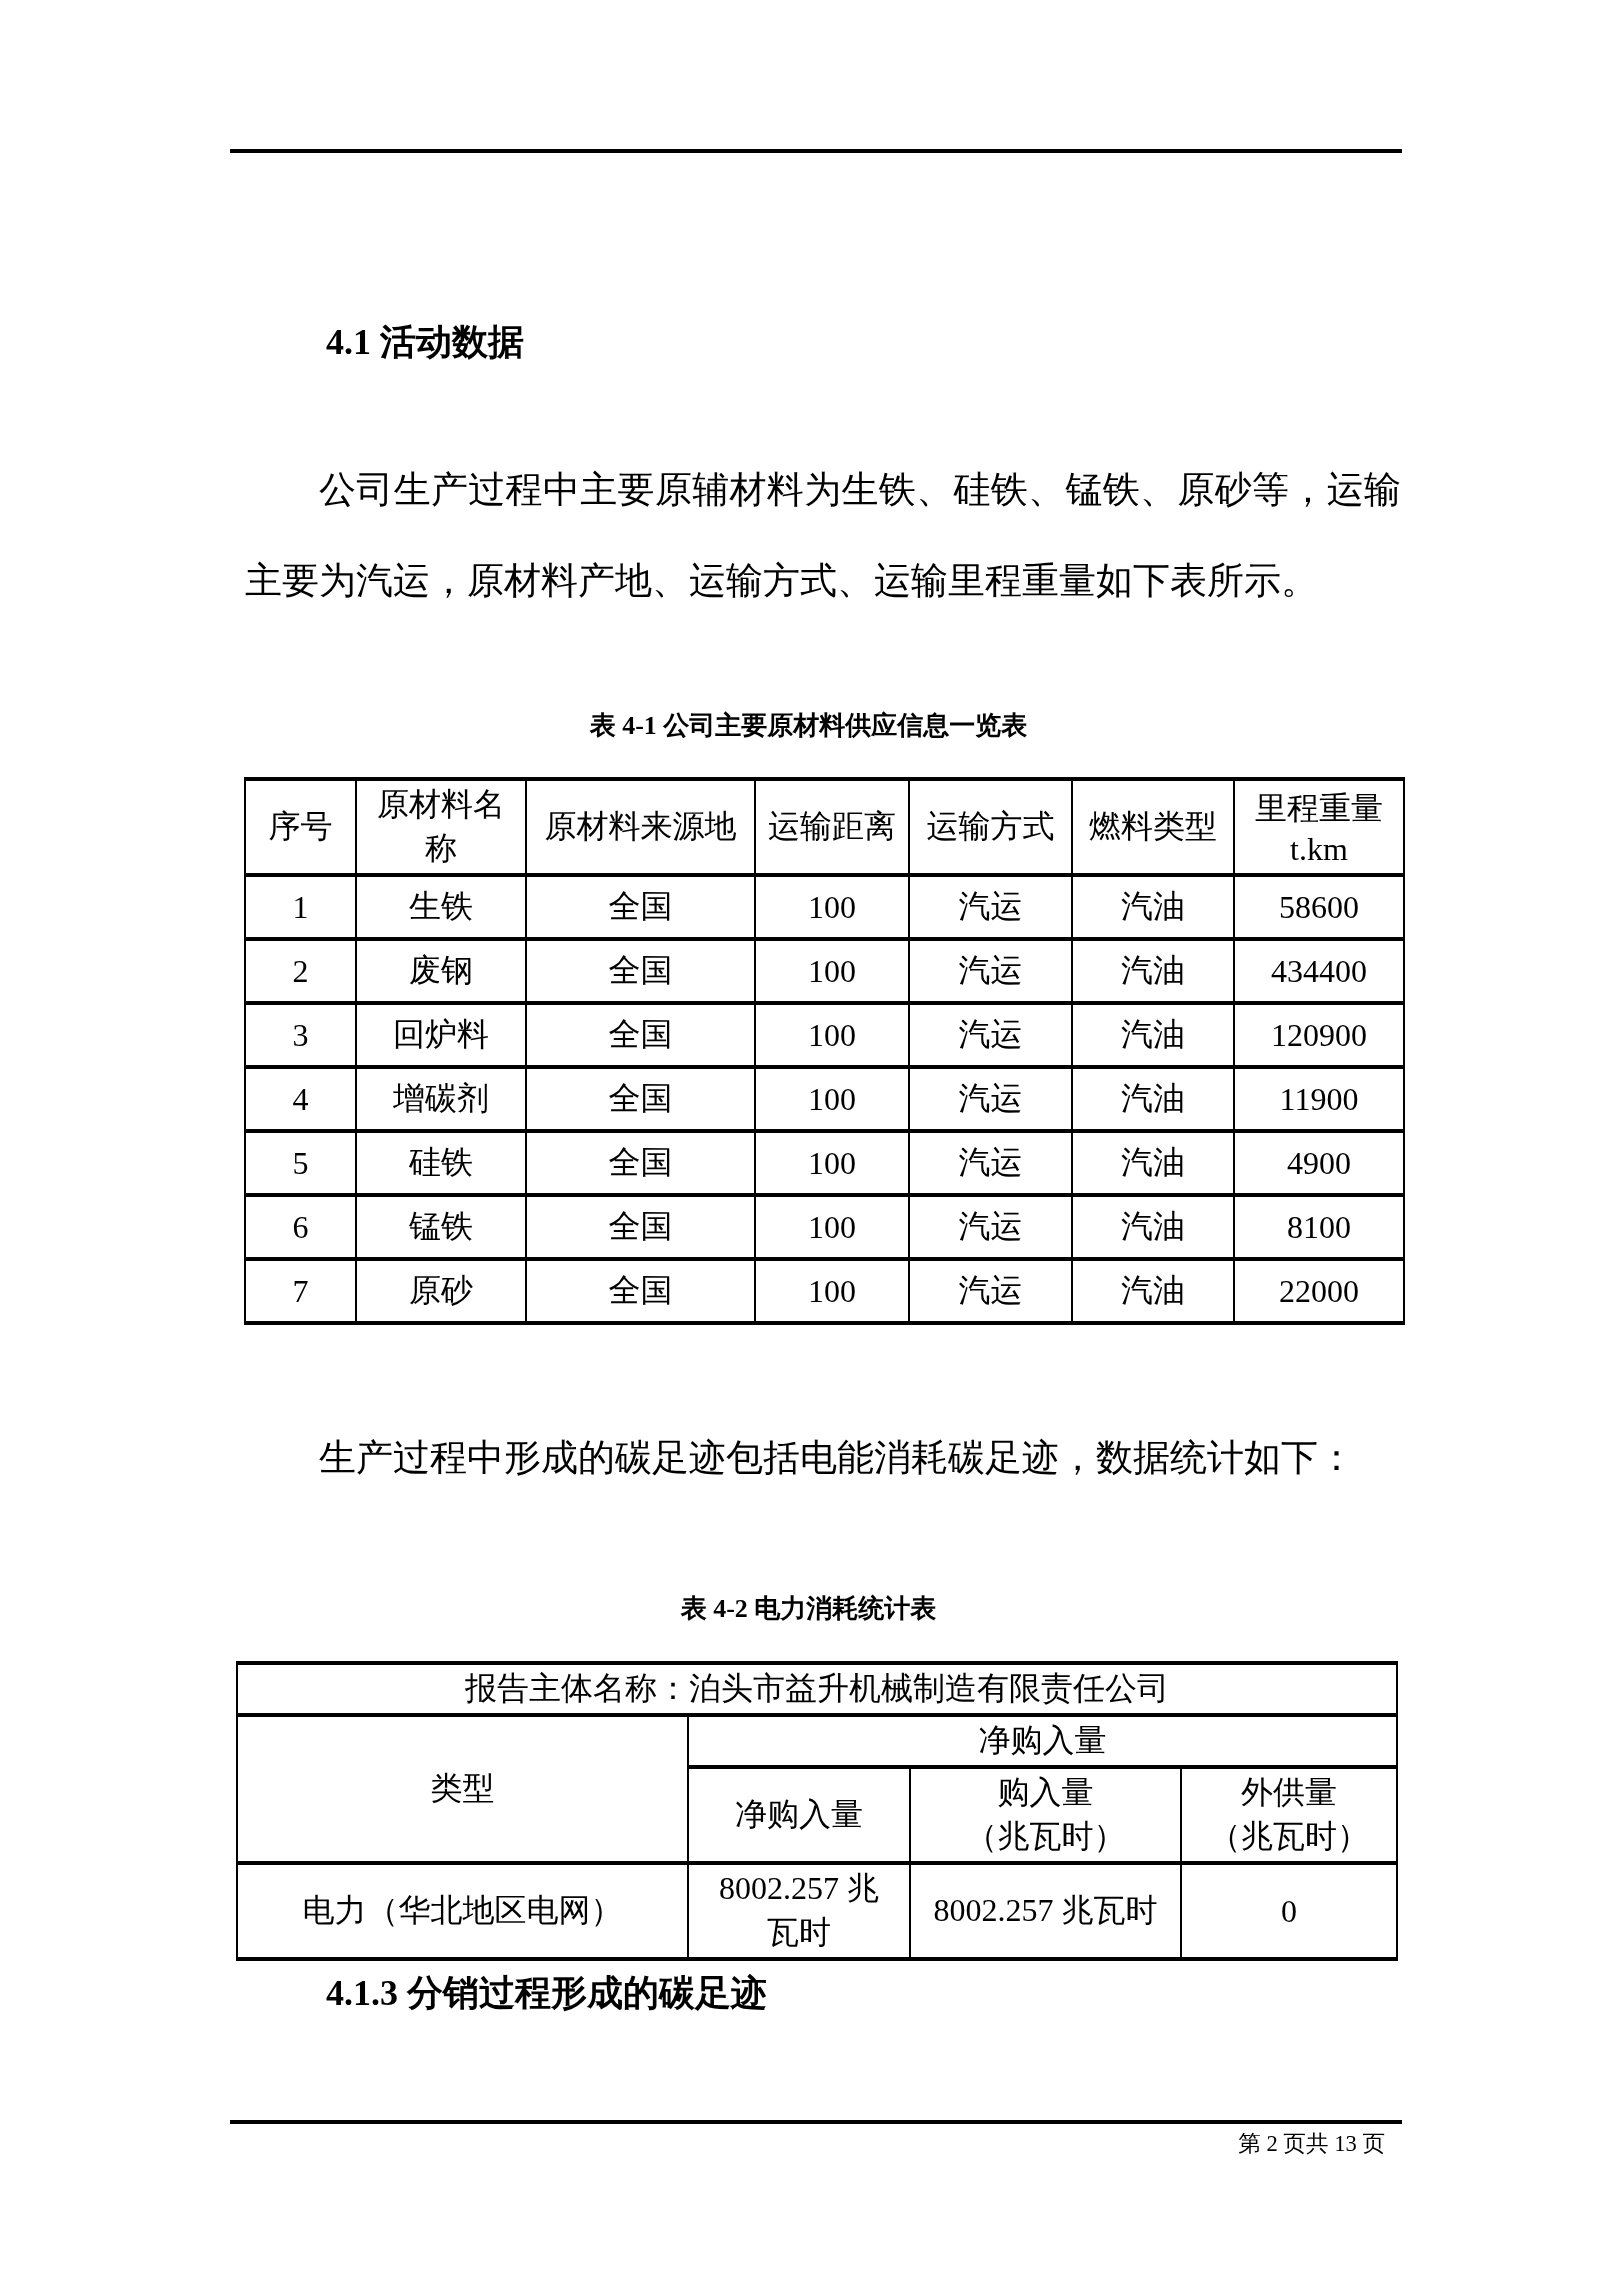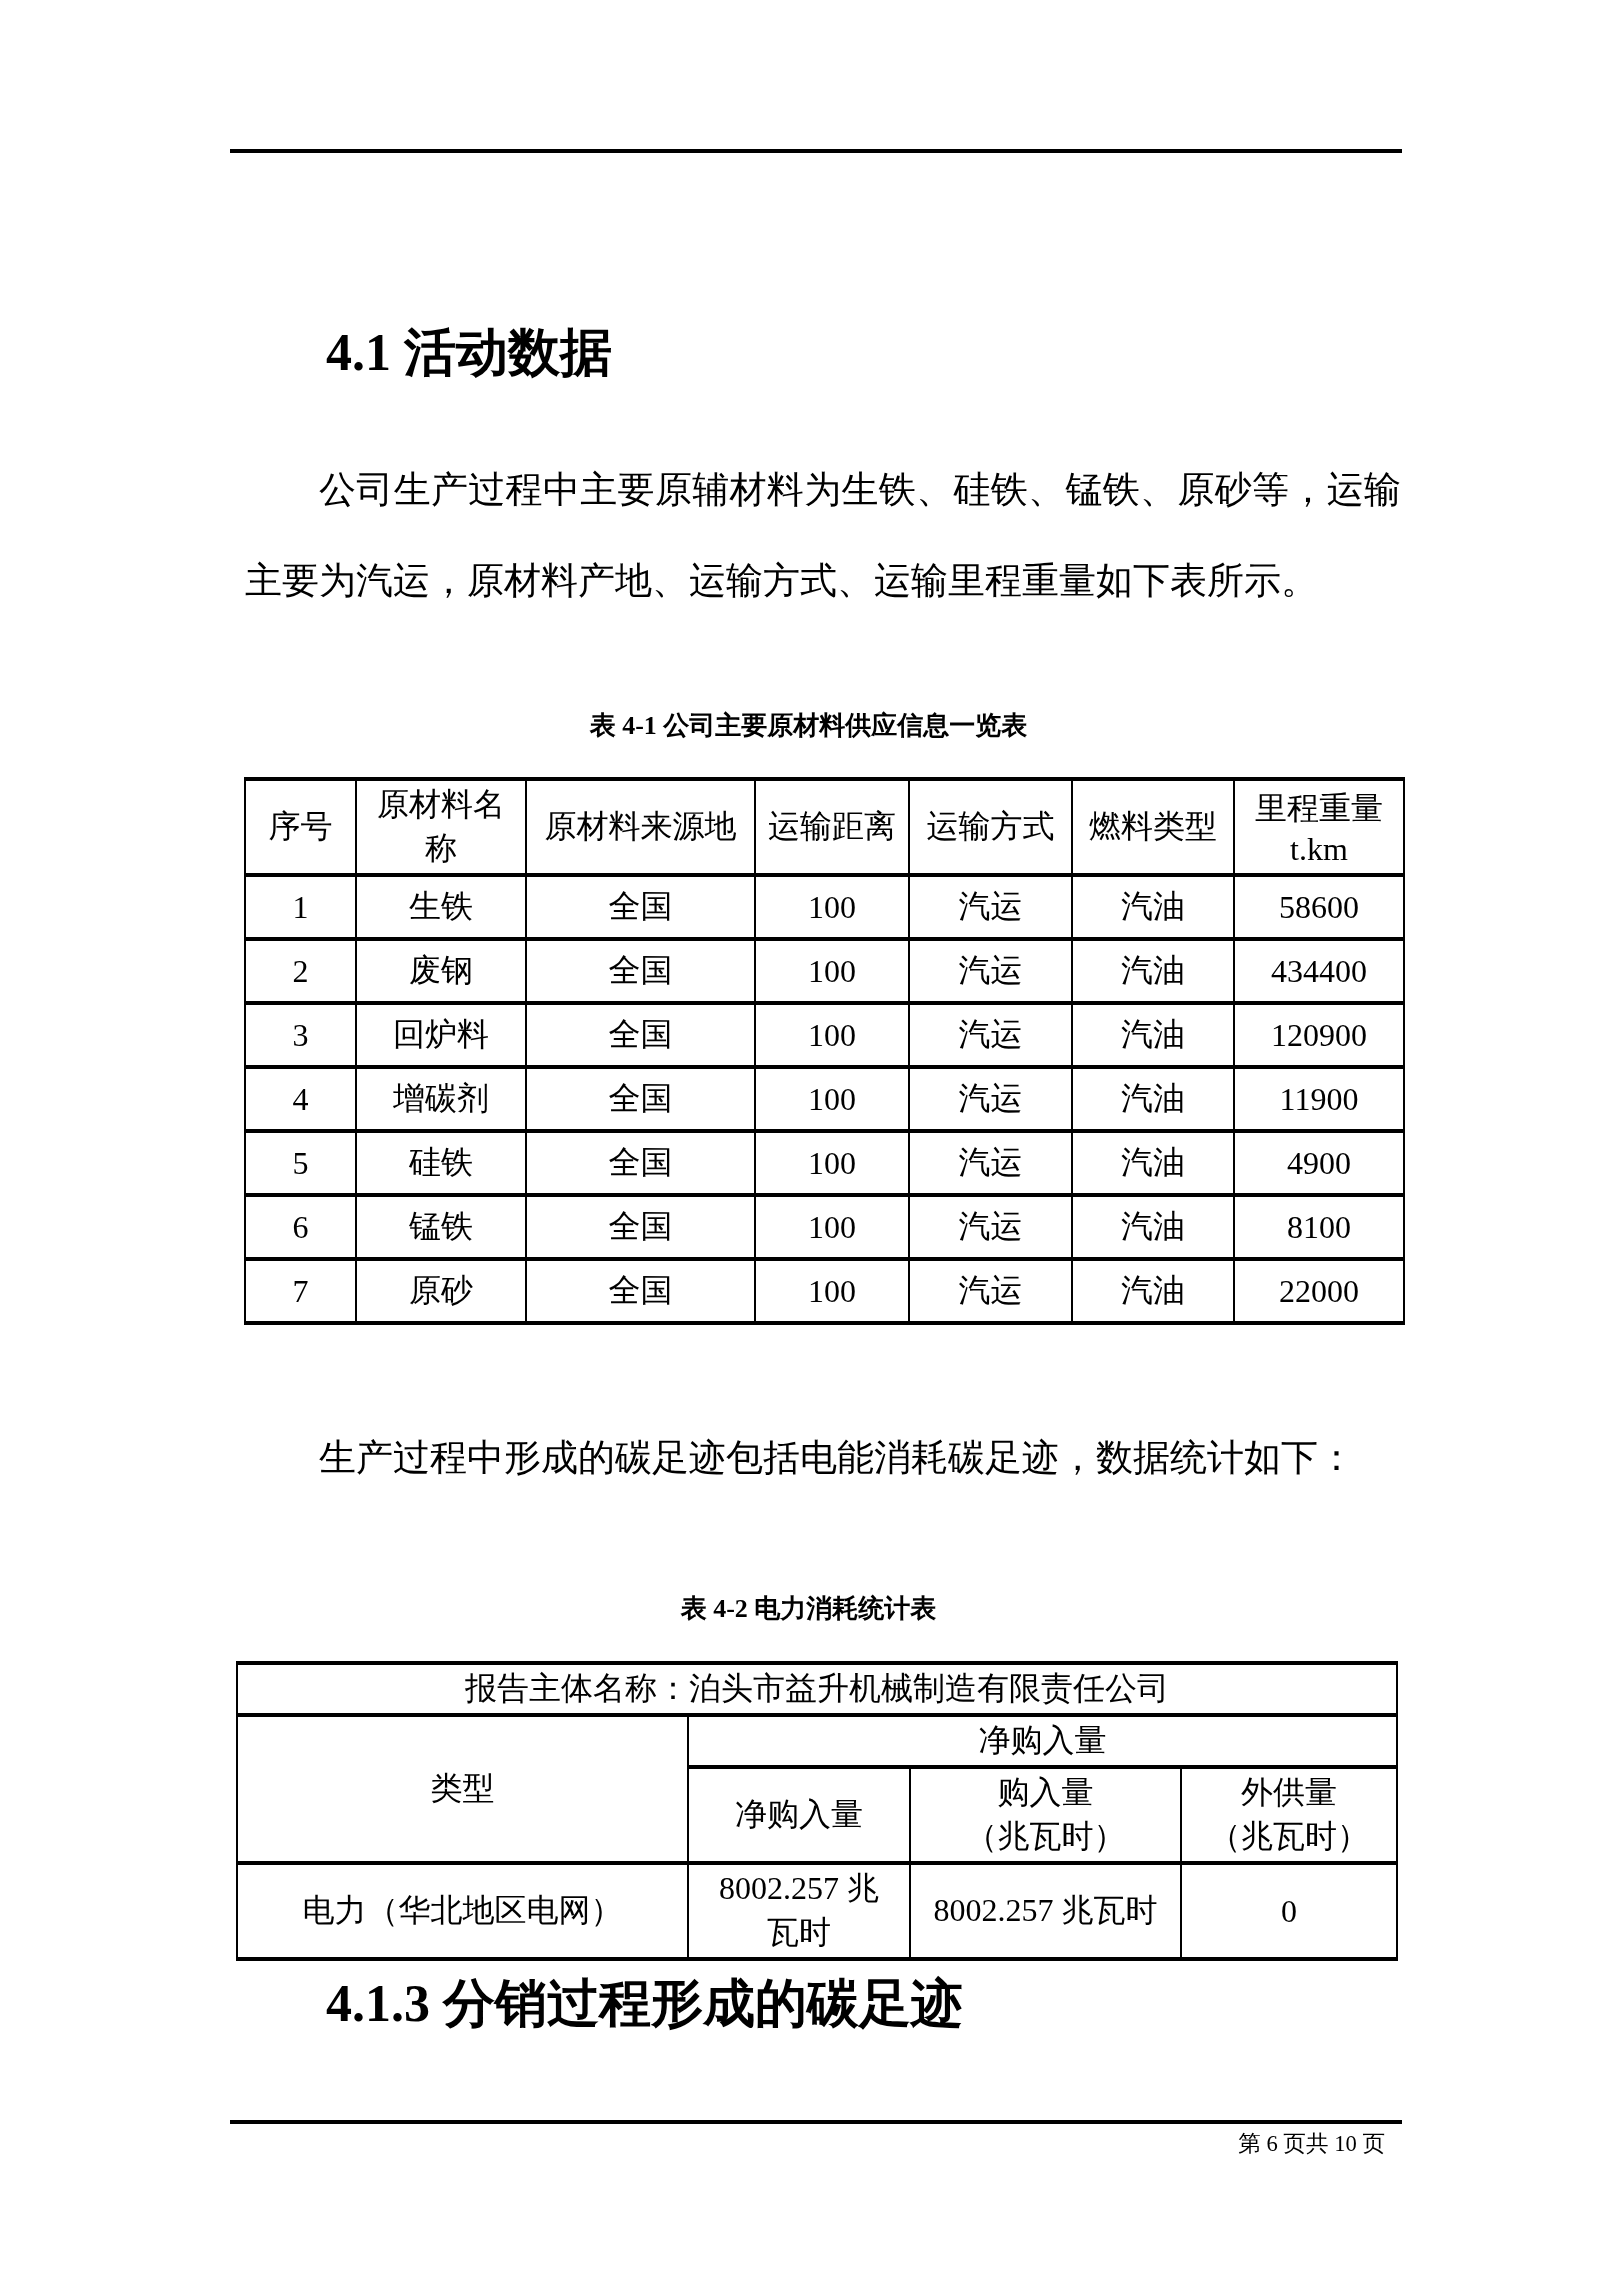--- a/index.html
+++ b/index.html
@@ -26,21 +26,21 @@
     position: absolute;
     left: 245px;
     top: 222px;
     font-size: 45px;
     font-weight: bold;
     white-space: nowrap;
   }
   .h3 {
     position: absolute;
     left: 326px;
-    font-size: 52px;
+    font-size: 36px;
     font-weight: bold;
     white-space: nowrap;
     text-align: right;
   }
   .h3-a { top: 318px; }
   .h3-b { top: 389px; }
   .h3-c { top: 1353px; }
   .h3-d { top: 1969px; }
 
   .para {
@@ -232,16 +232,16 @@
 瓦时</td>
         <td>8002.257 兆瓦时</td>
         <td>0</td>
       </tr>
     </tbody>
   </table>
 
   <div class="h3 h3-d">4.1.3 分销过程形成的碳足迹</div>
 
   <div class="rule rule-bottom"></div>
-  <div class="footer-text">第 6 页共 10 页</div>
+  <div class="footer-text">第 2 页共 13 页</div>
 
 </div>
 
 
 </body></html>

